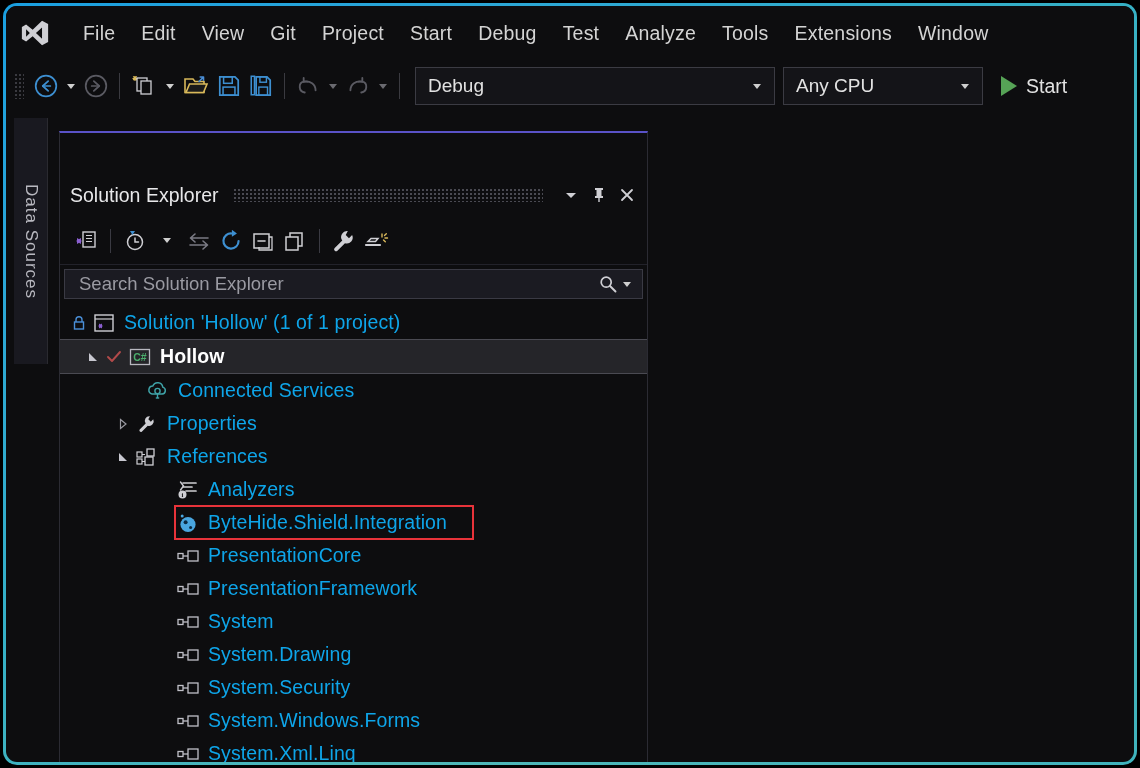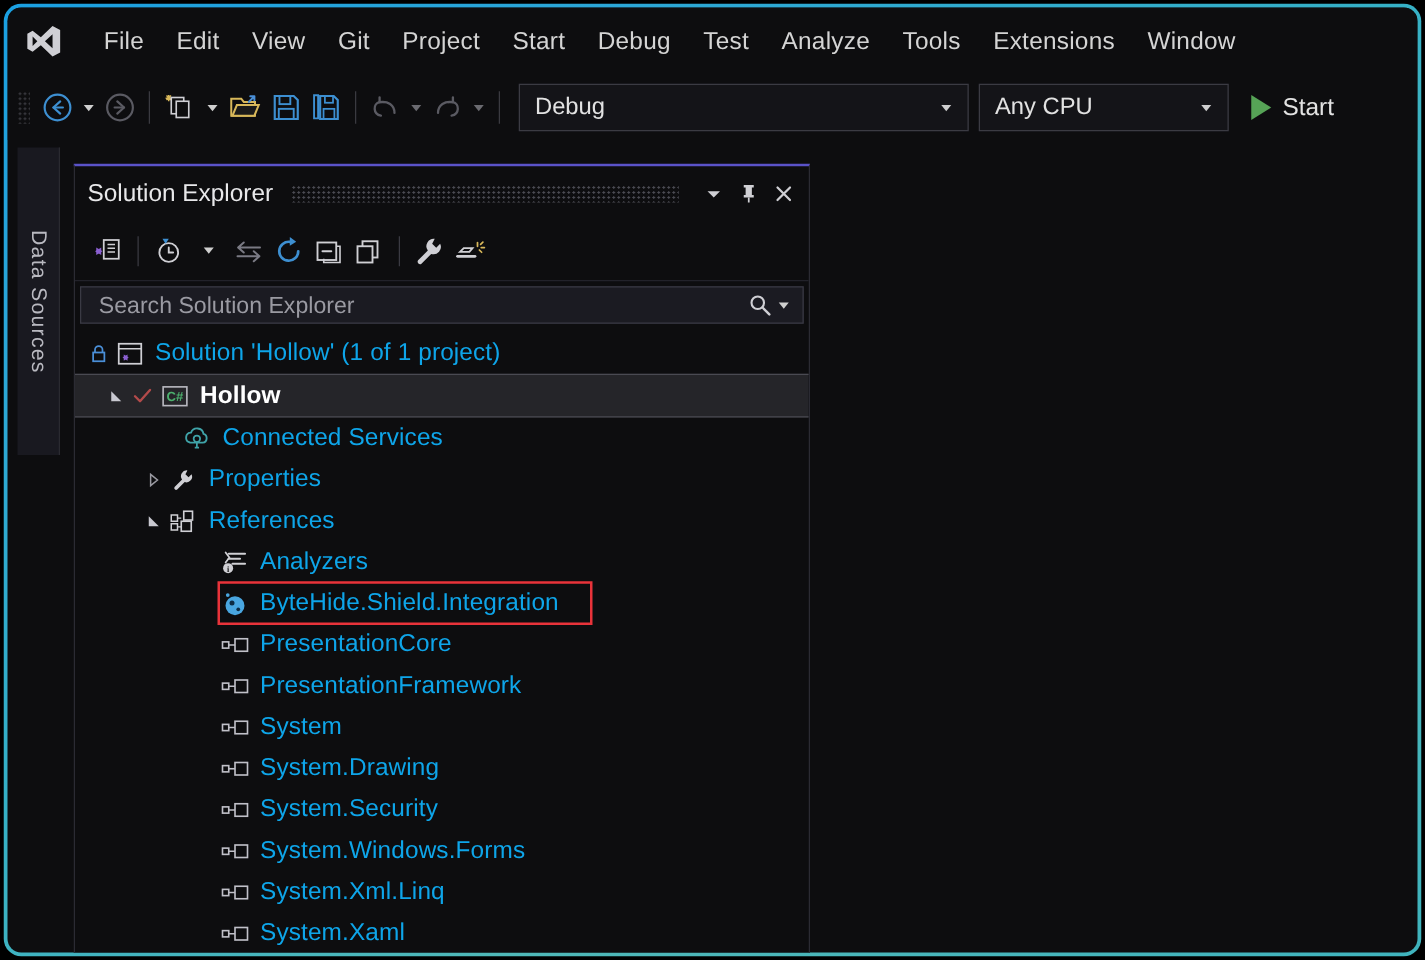--- a/index.html
+++ b/index.html
@@ -154,20 +154,21 @@
     border-left: 1px solid #2b2b33;
     border-right: 1px solid #2b2b33;
     border-top: 2px solid #5a52c8;
     overflow: hidden;
   }
   #sol-title-row {
     position: relative;
     height: 44px;
     display: flex; align-items: center;
     padding: 0 6px 0 10px;
+    margin-top: 40px;
   }
   #sol-title {
     color: #e8e8ea;
     font-size: 19.5px;
     white-space: nowrap;
     flex: 0 0 auto;
   }
   #sol-drag {
     flex: 1 1 auto;
     height: 14px;

